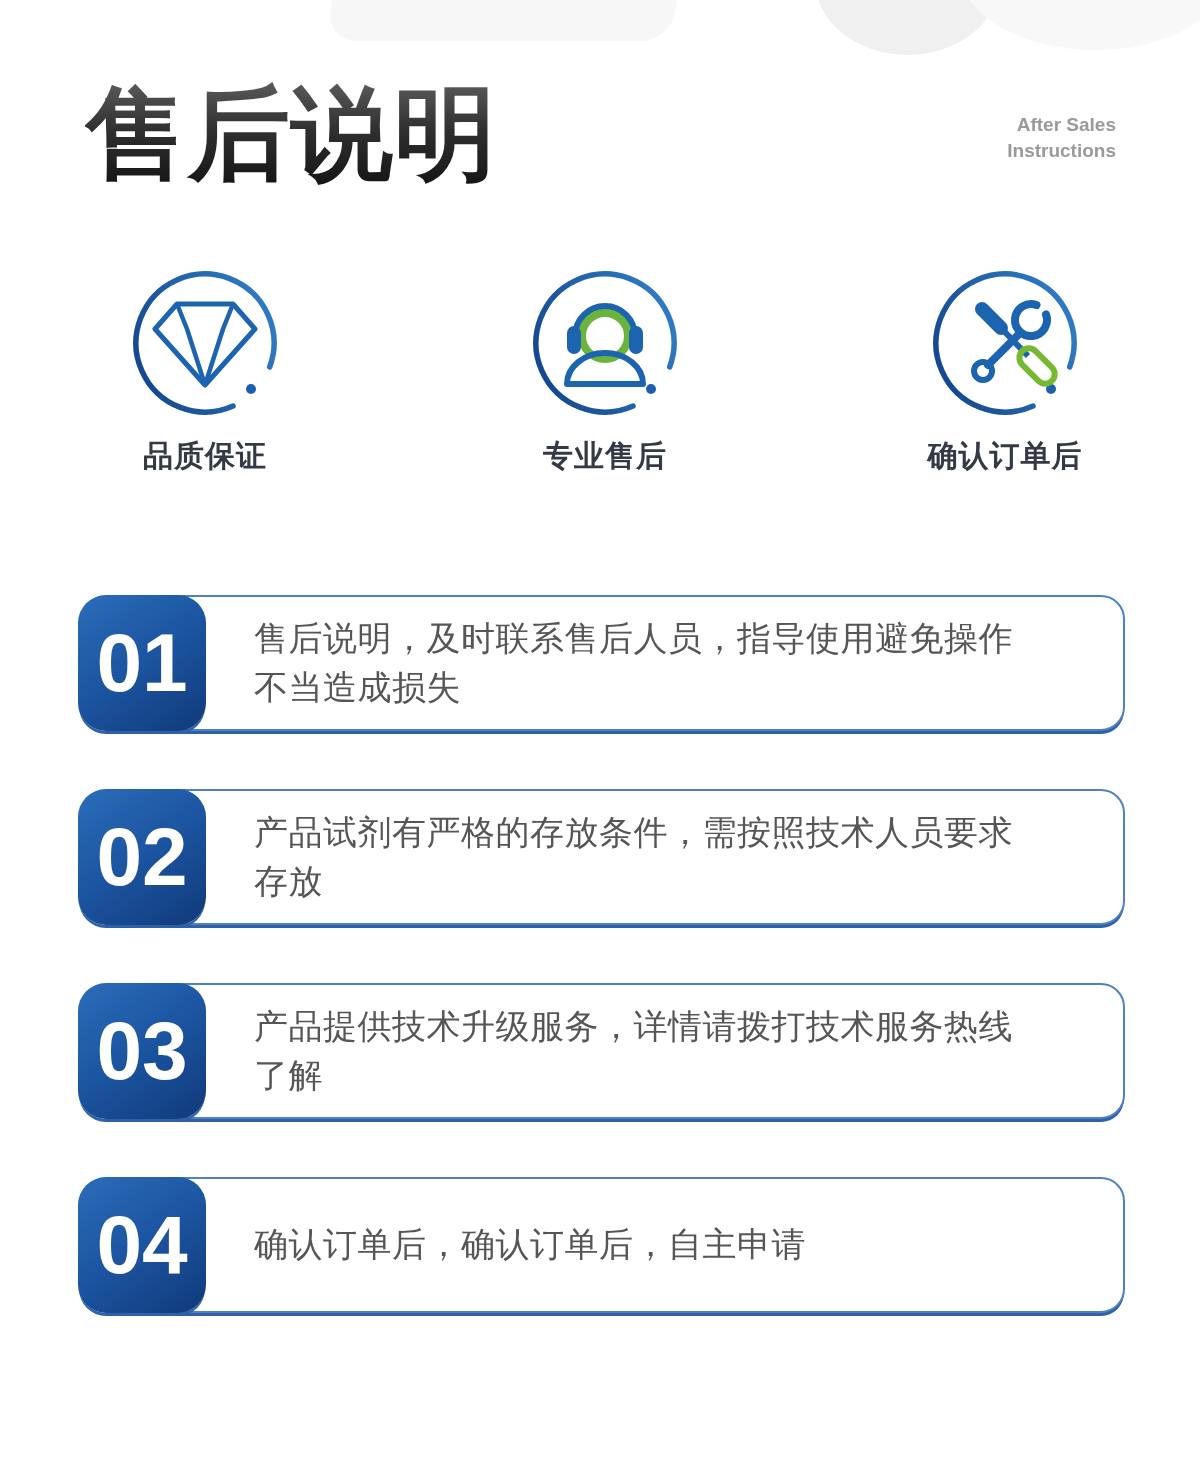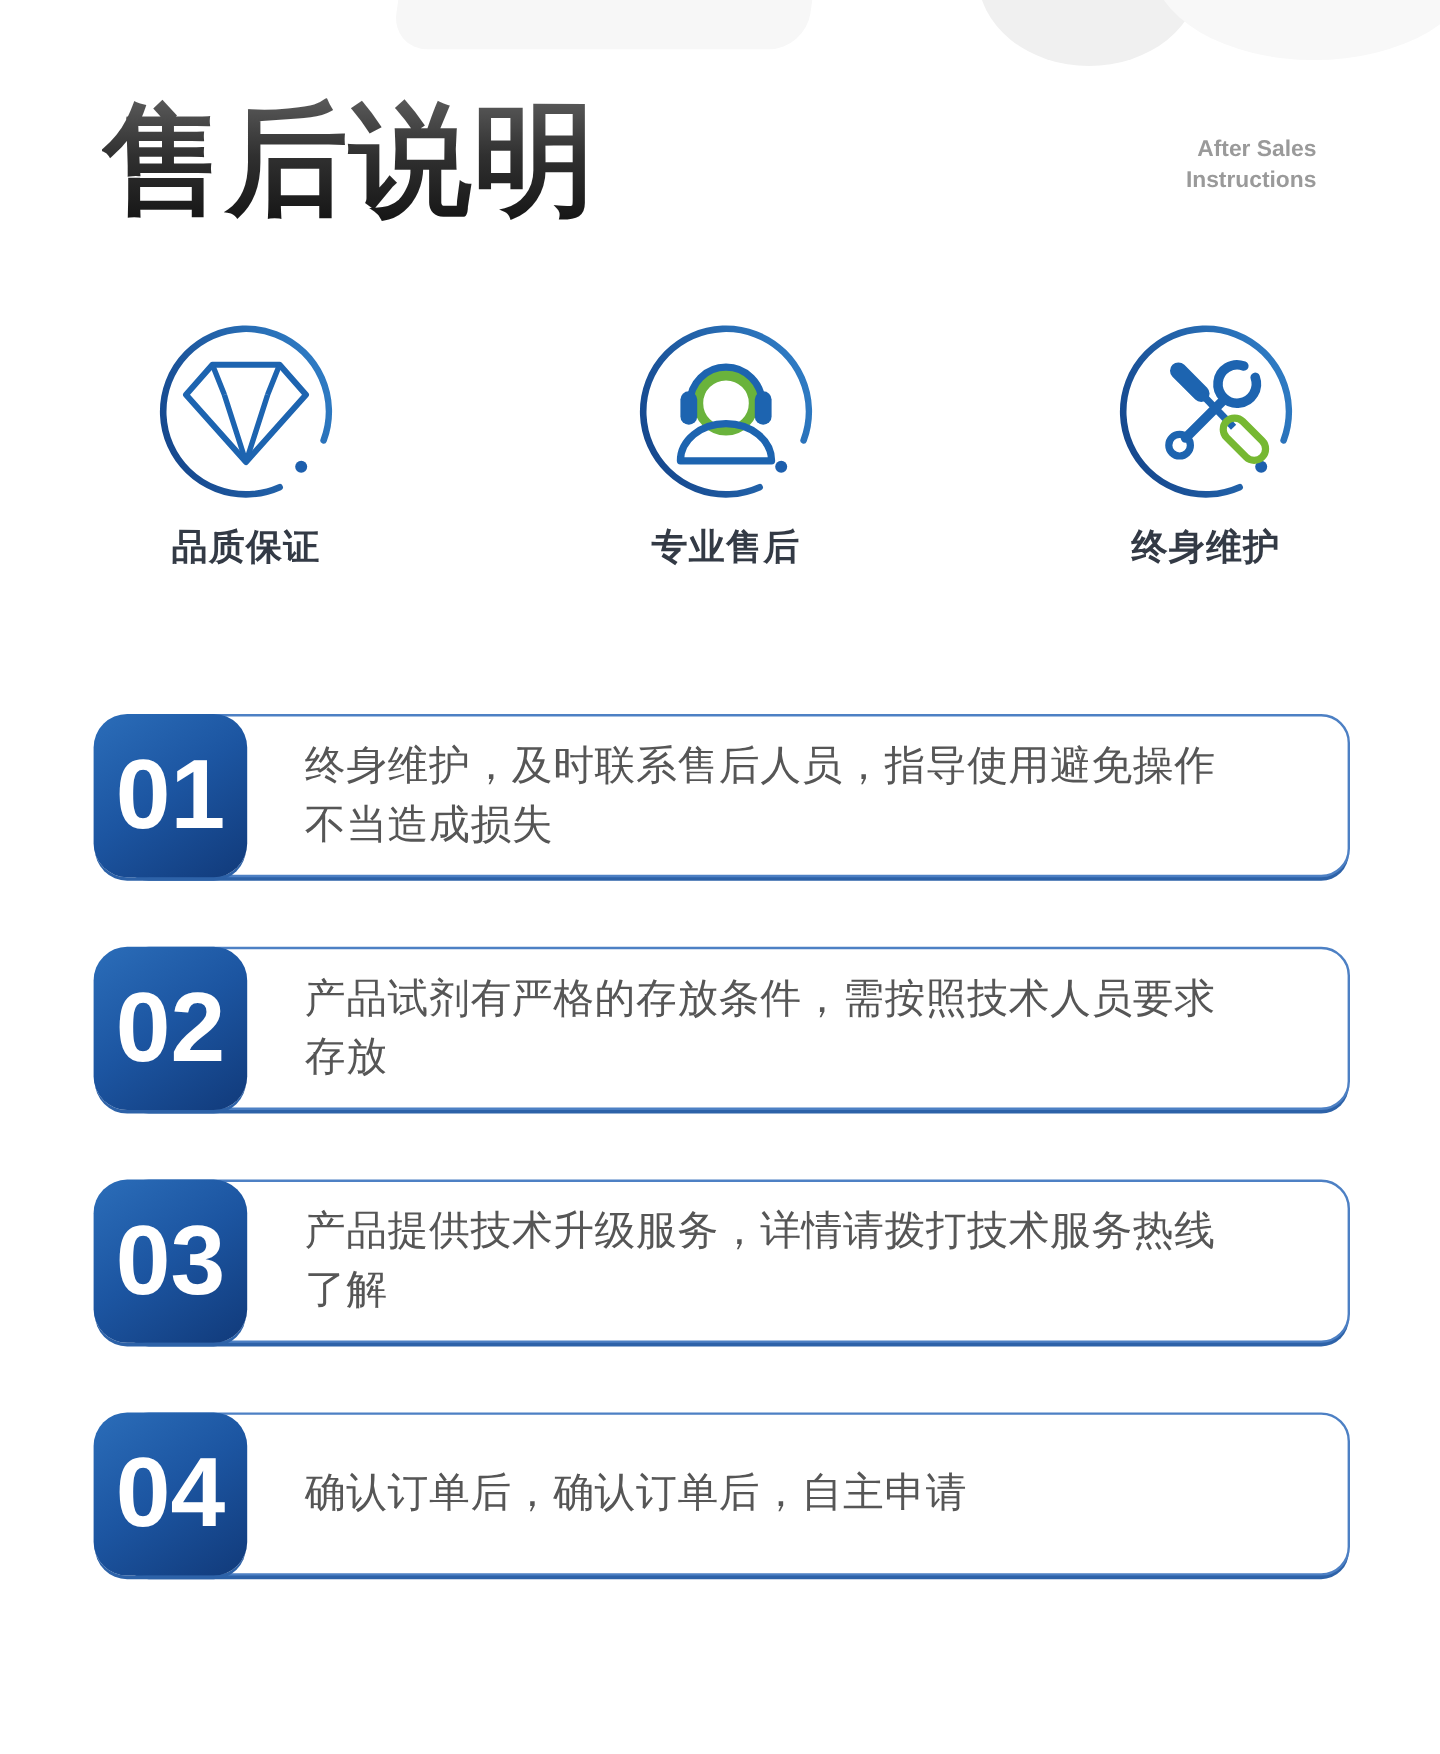--- a/index.html
+++ b/index.html
@@ -37,21 +37,21 @@
     text-decoration:underline;
   }
   @supports (-webkit-background-clip:text) {
     .page-title {
       background:linear-gradient(180deg,#5a5a5a 0%, #303030 45%, #141414 100%);
       -webkit-background-clip:text; background-clip:text;
       color:transparent;
     }
   }
   .subtitle {
-    position:absolute; right:103px; top:112px;
+    position:absolute; right:84px; top:112px;
     text-align:right; color:#9a9a9a;
     font-size:19px; font-weight:700; line-height:1.35;
   }
 
   
   .features {
     margin:78px 95px 0 105px;
     display:flex; justify-content:space-between;
   }
   .feature { width:200px; display:flex; flex-direction:column; align-items:center; }
@@ -158,30 +158,30 @@
         <circle cx="75" cy="75" r="69" fill="none" stroke="url(#ringGrad)" stroke-width="5.5" stroke-linecap="round" stroke-dasharray="378 56" transform="rotate(66 75 75)"></circle>
         <circle cx="121" cy="121" r="5" fill="#1d5fad"></circle>
         <path d="M52,41 L71,60" stroke="#1d64b0" stroke-width="14" stroke-linecap="round" fill="none"></path>
         <path d="M71,60 L98,88" stroke="#1d64b0" stroke-width="6" fill="none"></path>
         <rect x="-9.5" y="-21" width="19" height="42" rx="9.5" transform="translate(107,98) rotate(-45)" fill="none" stroke="#76b832" stroke-width="6"></rect>
         <path d="M106.5,37 A16,16 0 1 0 116,46.5" fill="none" stroke="#1d64b0" stroke-width="8" stroke-linecap="round"></path>
         <path d="M90,65 L58,97" stroke="#1d64b0" stroke-width="8" stroke-linecap="round" fill="none"></path>
         <circle cx="53" cy="103" r="9" fill="none" stroke="#1d64b0" stroke-width="6"></circle>
       </svg>
     </span>
-    <div class="feature-label">终身维护</div>
+    <div class="feature-label">确认订单后</div>
   </div>
 
 </div>
 
 <div class="items">
 
   <div class="item">
     <div class="item-box">
-      <div class="item-text">终身维护，及时联系售后人员，指导使用避免操作不当造成损失</div>
+      <div class="item-text">售后说明，及时联系售后人员，指导使用避免操作不当造成损失</div>
     </div>
     <div class="item-badge">01</div>
   </div>
 
   <div class="item">
     <div class="item-box">
       <div class="item-text">产品试剂有严格的存放条件，需按照技术人员要求存放</div>
     </div>
     <div class="item-badge">02</div>
   </div>

